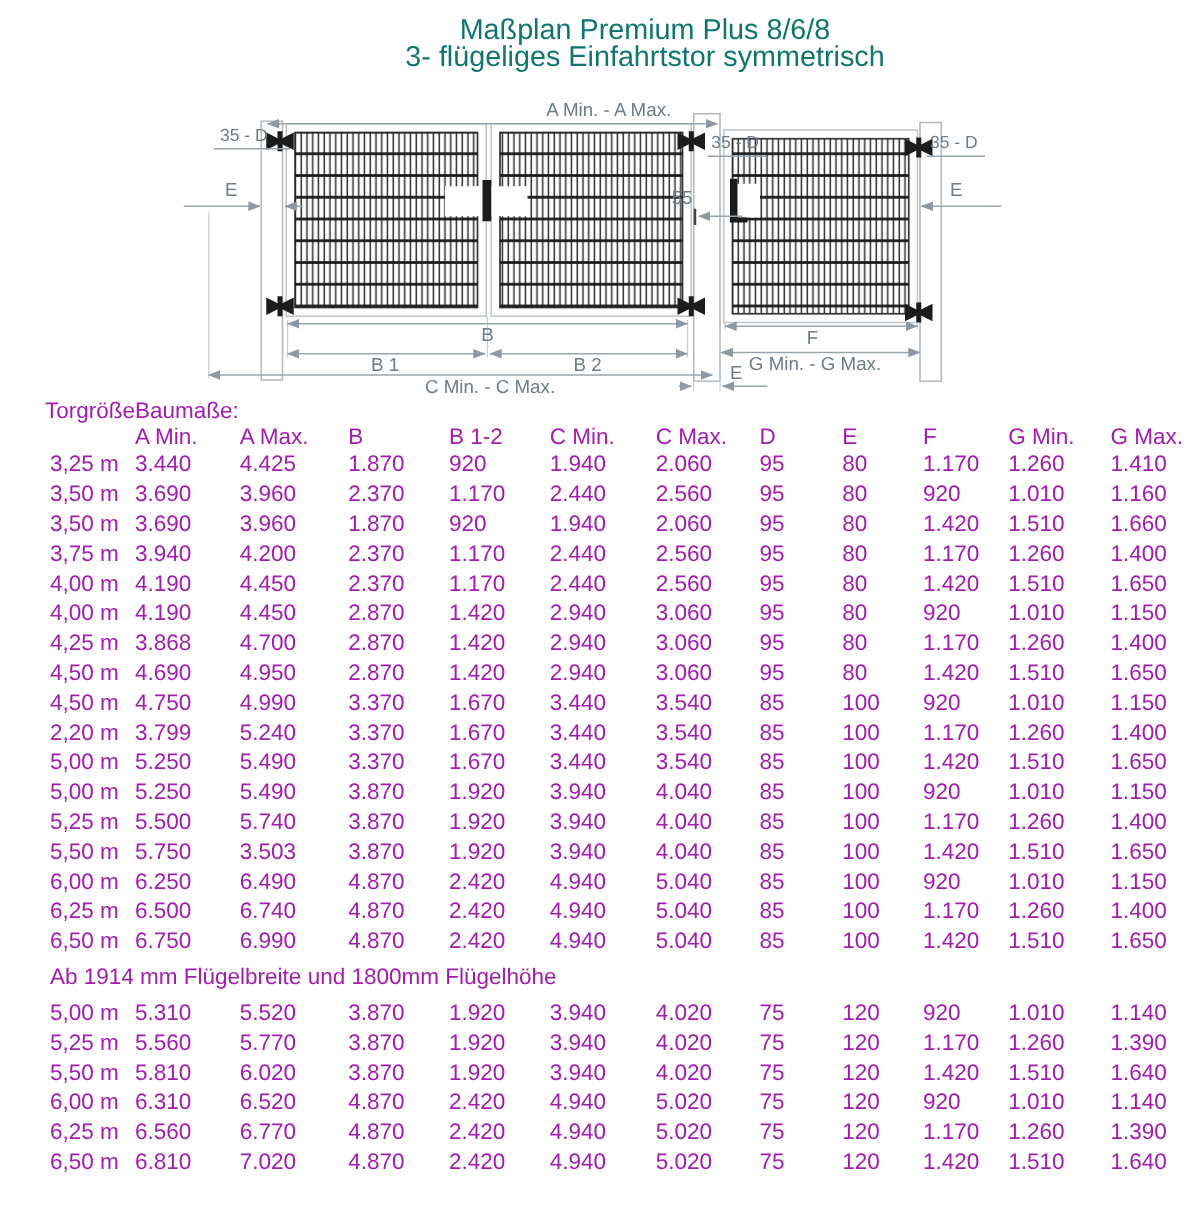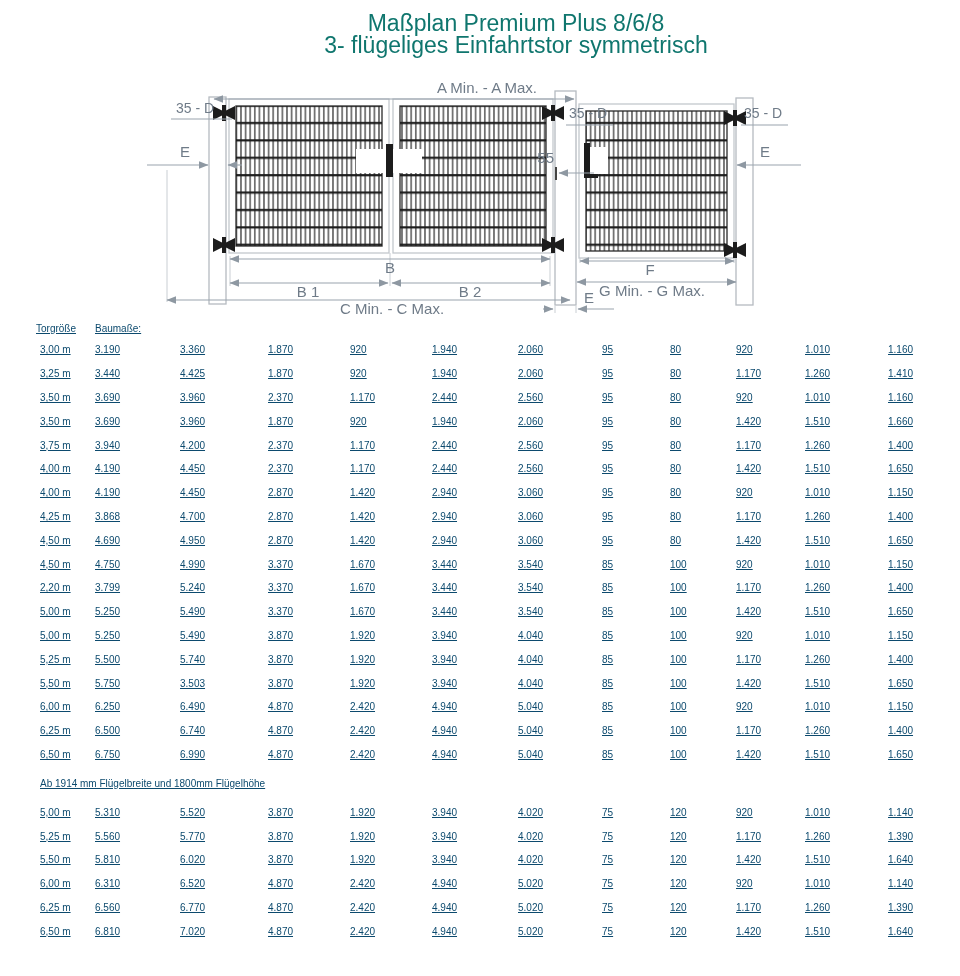--- a/index.html
+++ b/index.html
@@ -14,21 +14,21 @@
   .ext{stroke:#c9ced3;stroke-width:1;}
   .lbl{fill:#6f7b88;font-size:15px;}
   .lbl-s{fill:#6f7b88;font-size:14px;}
   .frame{fill:#fff;stroke:#c3c8cd;stroke-width:1.3;}
   .post{fill:#fff;stroke:#b5bbc1;stroke-width:1.3;}
   .gridr{fill:#fff;stroke:#3a3a3a;stroke-width:1.4;}
   .ink{fill:#1c1c1c;stroke:none;}
   .tick{stroke:#444;stroke-width:2;}
   
   .t{position:absolute;top:318px;left:36px;border-collapse:collapse;
-     font-size:10px;color:#0c4a6e;table-layout:fixed;text-decoration:underline;}
+     font-size:18px;color:#a21caf;table-layout:fixed;}
   .t th,.t td{font-weight:normal;text-align:left;padding:0;height:23.8px;
      white-space:nowrap;vertical-align:middle;overflow:visible;}
   .t thead th{height:20px;}
   .t td:first-child{padding-left:4px;}
   .note-row td{height:34px;padding-left:0;}
 </style>
 </head>
 <body>
 
 <div class="stage">
@@ -186,36 +186,36 @@
         <col style="width:66px">
       <col style="width:69px">
         <col style="width:83px">
         <col style="width:72px">
     </colgroup>
     <thead>
       <tr>
         <th>Torgröße</th>
         <th colspan="11">Baumaße:</th>
       </tr>
+      <tr>
+        <th></th>
+      <th>A Min.</th>
+          <th>A Max.</th>
+          <th>B</th>
+          <th>B 1-2</th>
+          <th>C Min.</th>
+          <th>C Max.</th>
+          <th>D</th>
+          <th>E</th>
+          <th>F</th>
+          <th>G Min.</th>
+          <th>G Max.</th>
+        </tr>
     </thead>
     <tbody>
-        <tr>
-          <td>3,00 m</td>
-          <td>3.190</td>
-          <td>3.360</td>
-          <td>1.870</td>
-          <td>920</td>
-          <td>1.940</td>
-          <td>2.060</td>
-          <td>95</td>
-          <td>80</td>
-          <td>920</td>
-          <td>1.010</td>
-          <td>1.160</td>
-        </tr>
         <tr>
           <td>3,25 m</td>
           <td>3.440</td>
           <td>4.425</td>
           <td>1.870</td>
           <td>920</td>
           <td>1.940</td>
           <td>2.060</td>
           <td>95</td>
           <td>80</td>

